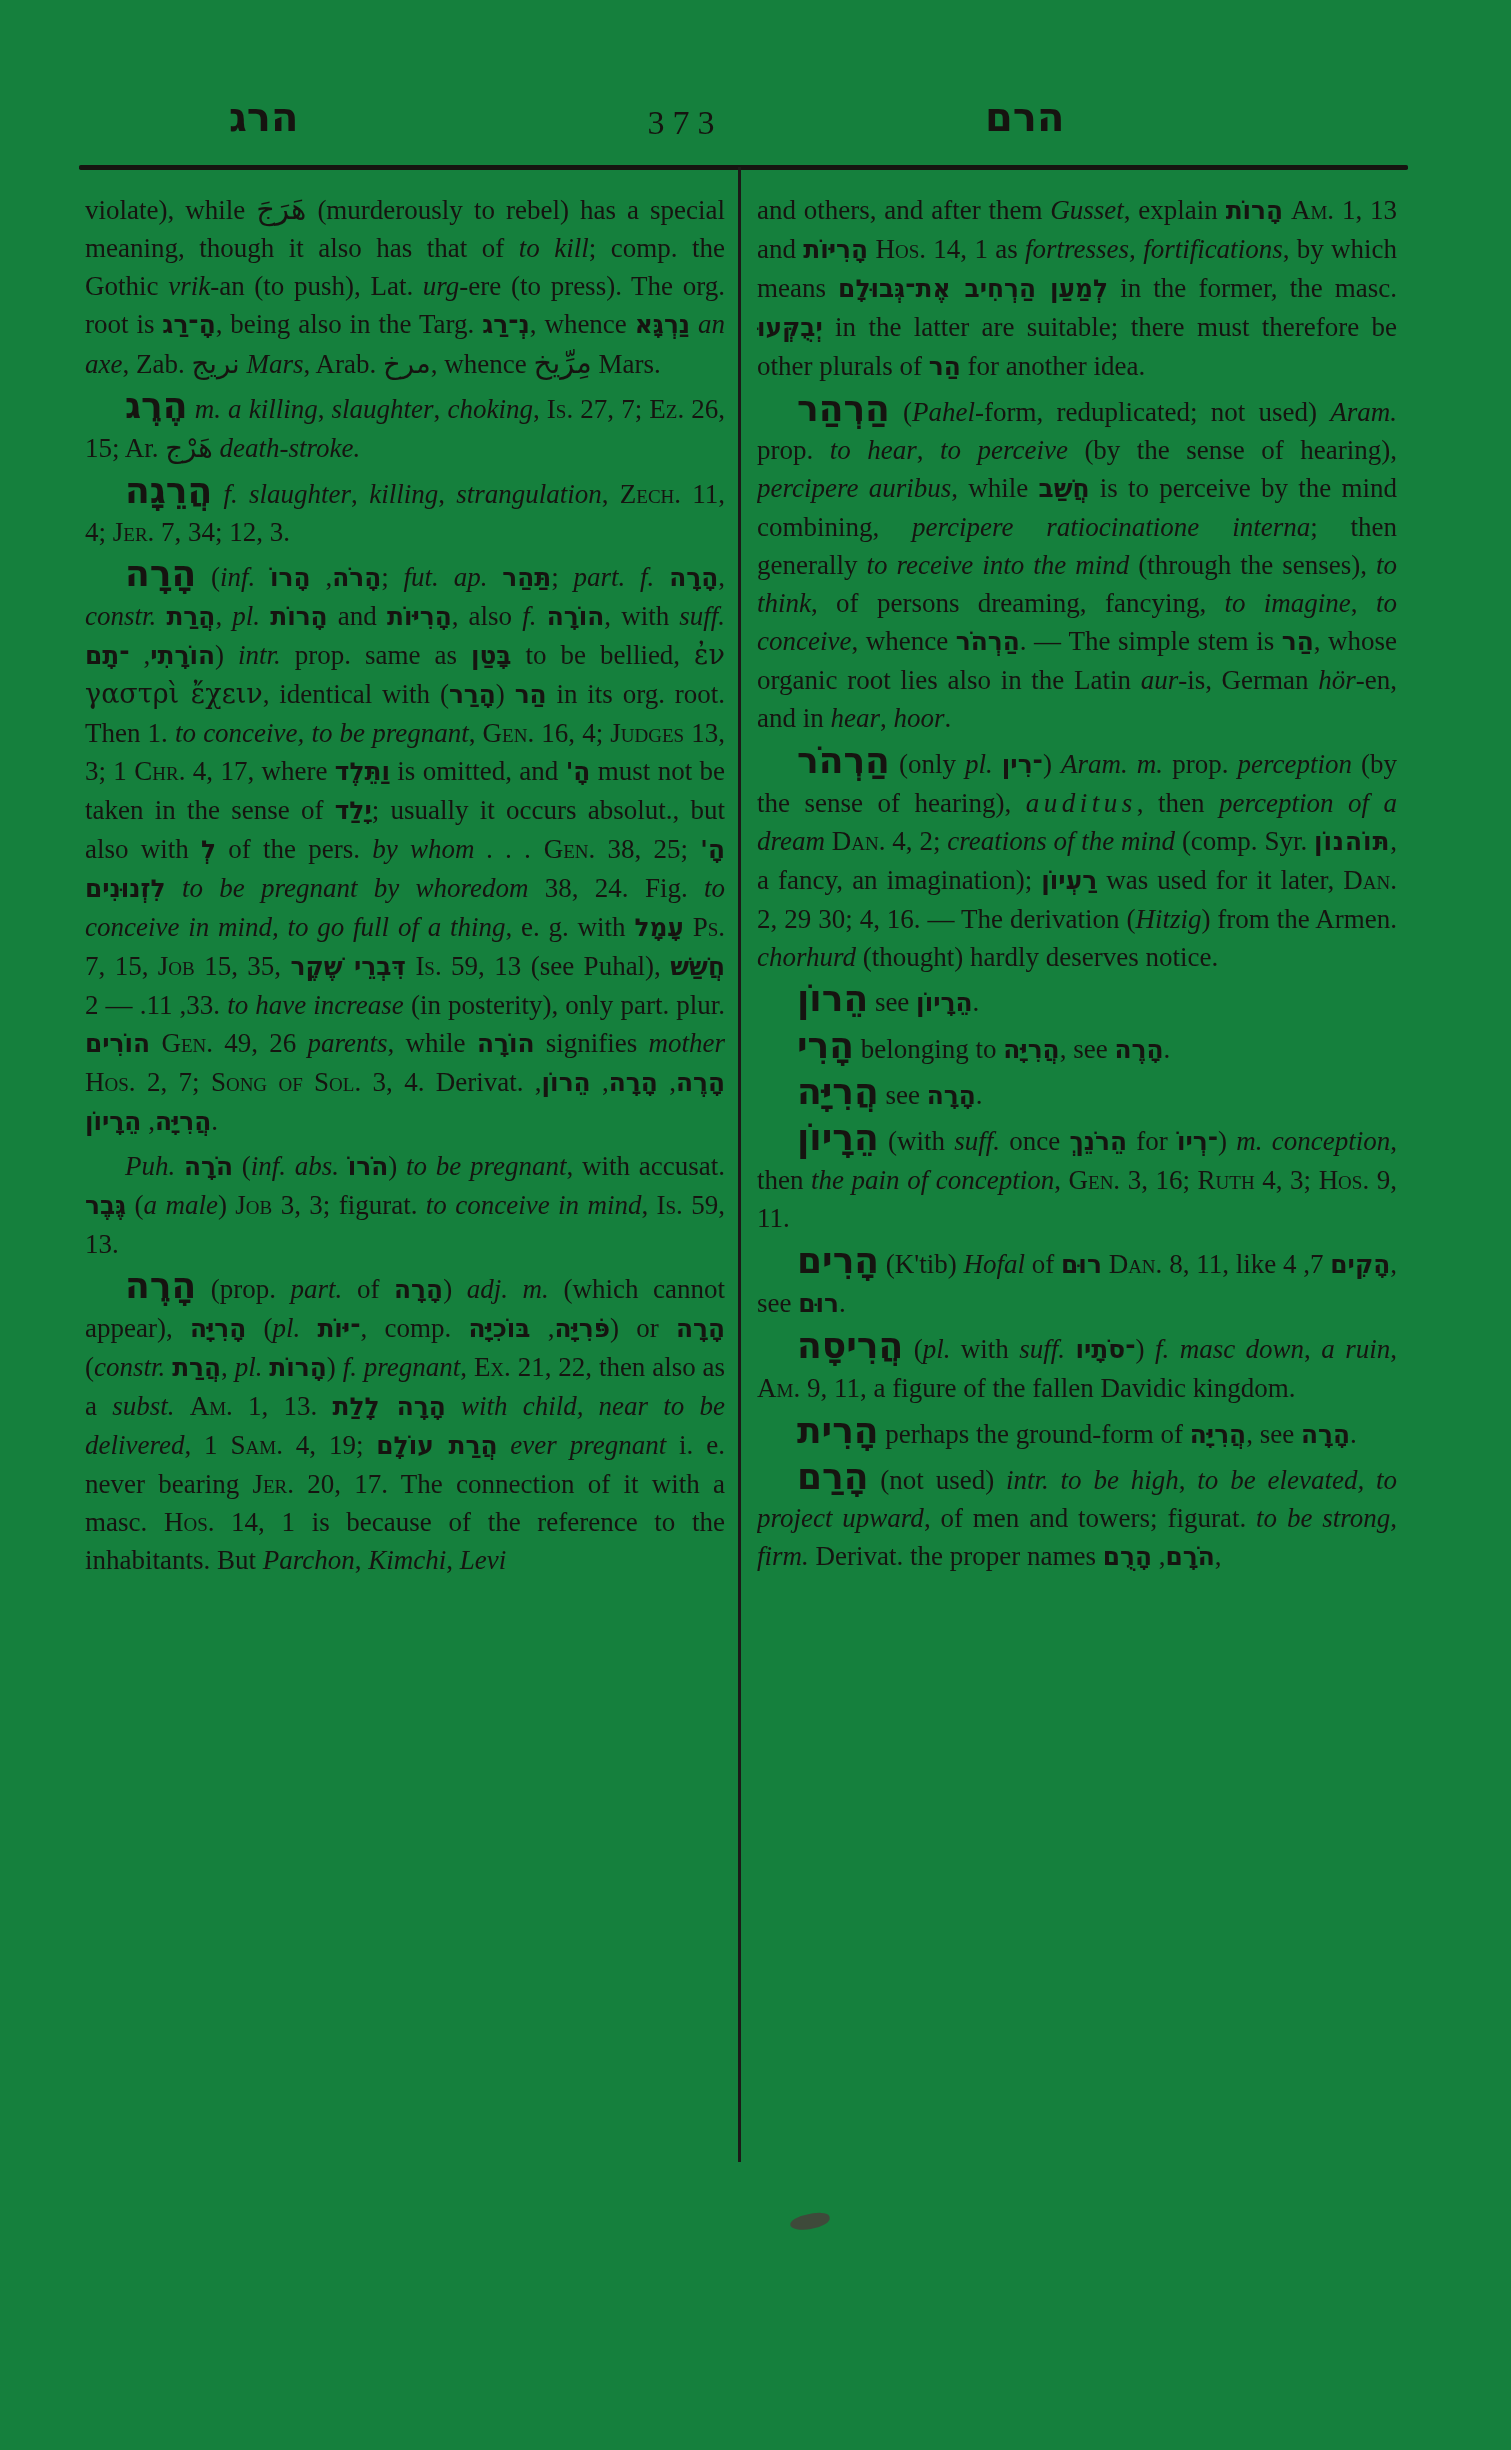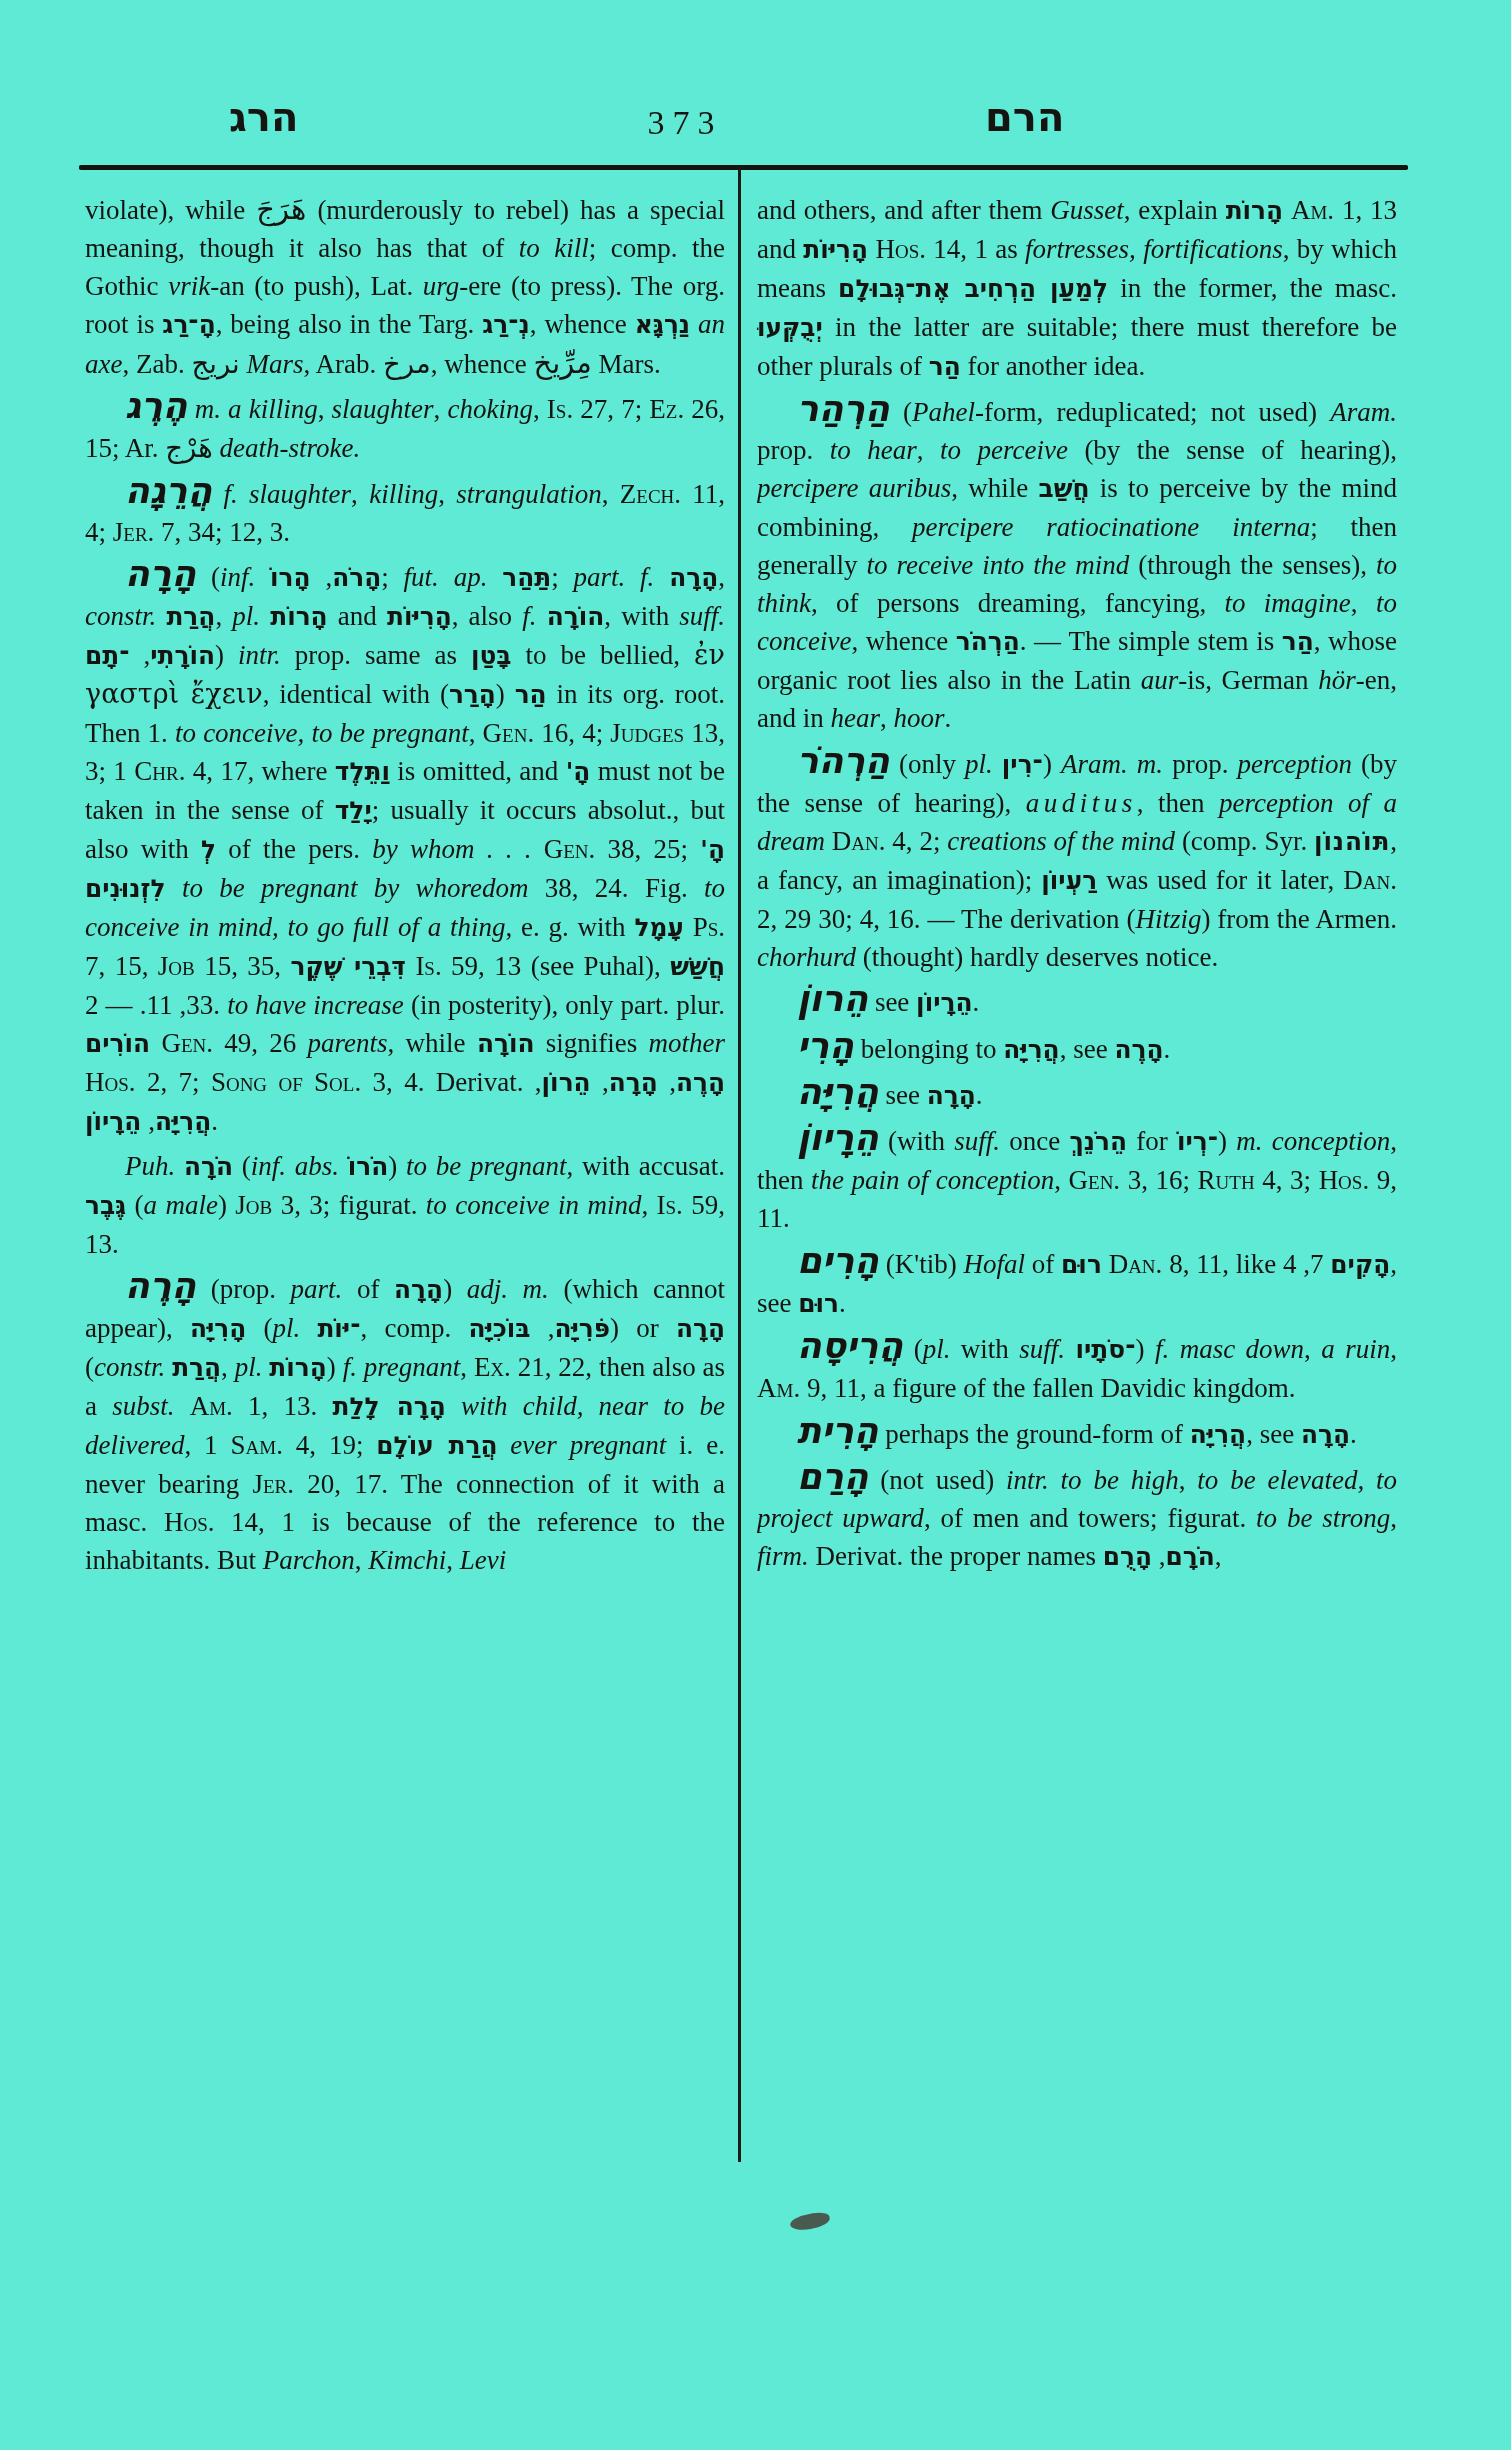--- a/index.html
+++ b/index.html
@@ -1,19 +1,19 @@
 <!DOCTYPE html>
 <html style="font-size:14.4px"><head>
 <meta charset="utf-8">
 <style>
   html,body{margin:0;padding:0;background:#e8e6e1;}
   .page{
     position:relative;
     width:1512px;height:2450px;
-    background:#5eead4;
+    background:#15803d;
     color:#161410;
     font-family:"Liberation Serif", serif;
     overflow:hidden;
   }
   .header-word{
     position:absolute;top:97px;
     font-family:"DejaVu Sans", sans-serif;
     font-weight:700;font-size:40px;line-height:1;
   }
   .pagenum{
@@ -42,21 +42,21 @@
   }
   .par.ind{text-indent:40px;}
   .it{font-style:italic;}
   .sc{font-variant:small-caps;margin-top:44px;}
   .sp{letter-spacing:4.5px;}
   .gr{font-family:"DejaVu Serif", serif;}
   .he{
     font-family:"DejaVu Sans", sans-serif;
     font-weight:700;font-size:0.92em;
   }
-  .hw{font-size:36px;line-height:1;font-style:italic;}
+  .hw{font-size:36px;line-height:1;}
   .ar{font-family:"DejaVu Sans", sans-serif;font-size:1.02em;}
   .lg{font-size:29px;line-height:1;}
   .syr{letter-spacing:0.9px;}
   .smudge{
     position:absolute;left:790px;top:2214px;width:40px;height:15.3px;
     background:#45413a;border-radius:50% 40% 50% 50%;
     transform:rotate(-10deg);opacity:.85;
   }
 </style>
 </head>

